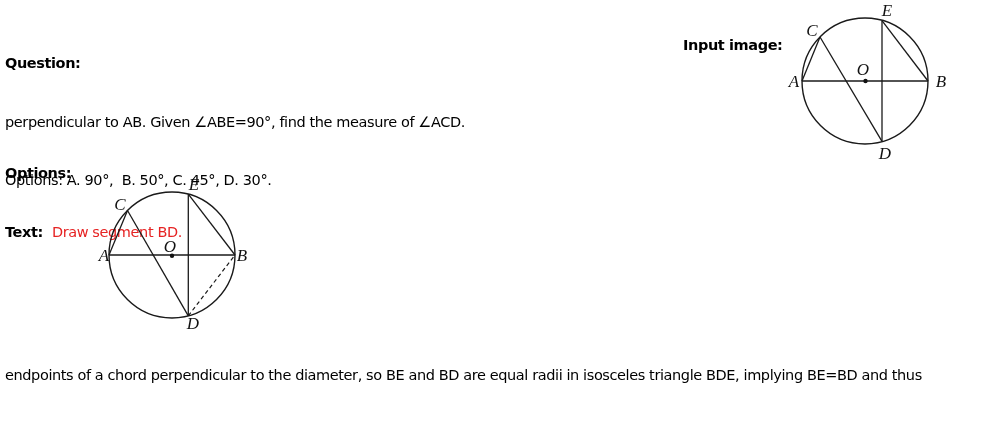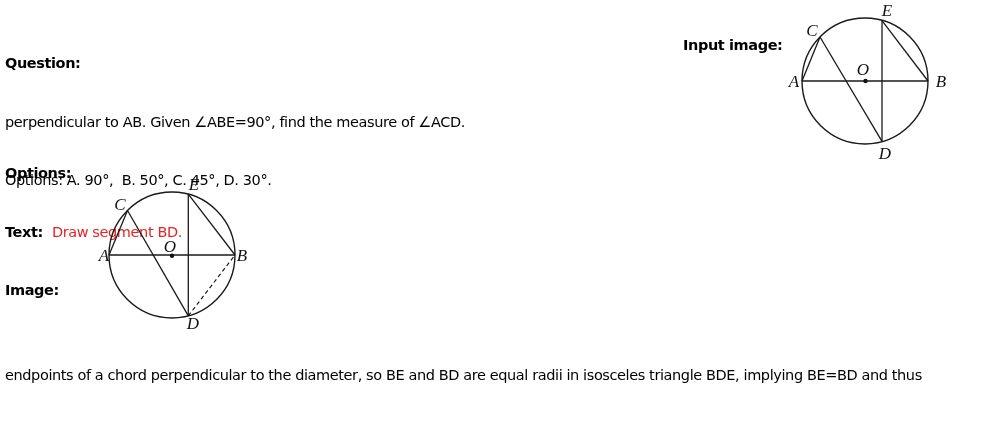--- a/index.html
+++ b/index.html
@@ -56,21 +56,20 @@
     <text class="pt-label" x="161" y="87" text-anchor="middle">B</text>
     <text class="pt-label" x="32" y="36" text-anchor="middle">C</text>
     <text class="pt-label" x="105" y="159" text-anchor="middle">D</text>
     <text class="pt-label" x="107" y="16" text-anchor="middle">E</text>
     <text class="pt-label" x="83" y="75" text-anchor="middle">O</text>
   </svg>
 
   <div class="txtblock" style="left:5px; top:128px;">
     <div class="line b">Options:</div>
     <div class="line"><span class="b">Text:</span><span class="red step-gap">Draw segment BD.</span></div>
-    <div class="line b">Image:</div>
   </div>
 
   <svg style="left:90px; top:175px;" width="180" height="162" viewBox="0 0 180 162">
     <circle class="diag-circle" cx="82" cy="80" r="63"></circle>
     <line class="diag-line" x1="19" y1="80" x2="145" y2="80"></line>
     <line class="diag-line" x1="98.3" y1="19.2" x2="98.3" y2="140.8"></line>
     <line class="diag-line" x1="98.3" y1="19.2" x2="145" y2="80"></line>
     <line class="diag-line" x1="19" y1="80" x2="37.5" y2="35.5"></line>
     <line class="diag-line" x1="37.5" y1="35.5" x2="98.3" y2="140.8"></line>
     <line class="diag-dashed" x1="98.3" y1="140.8" x2="145" y2="80"></line>

